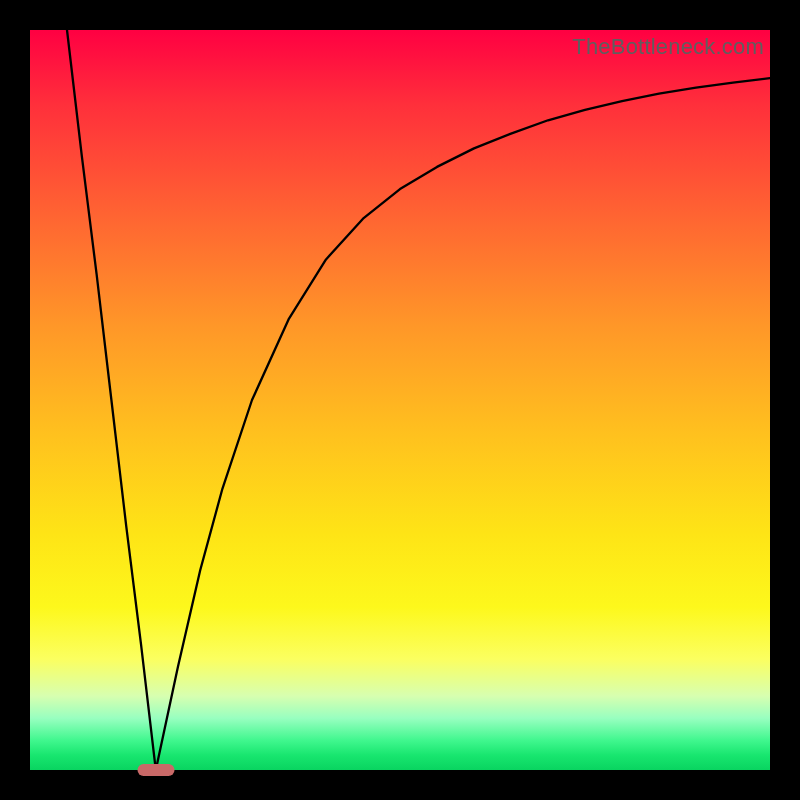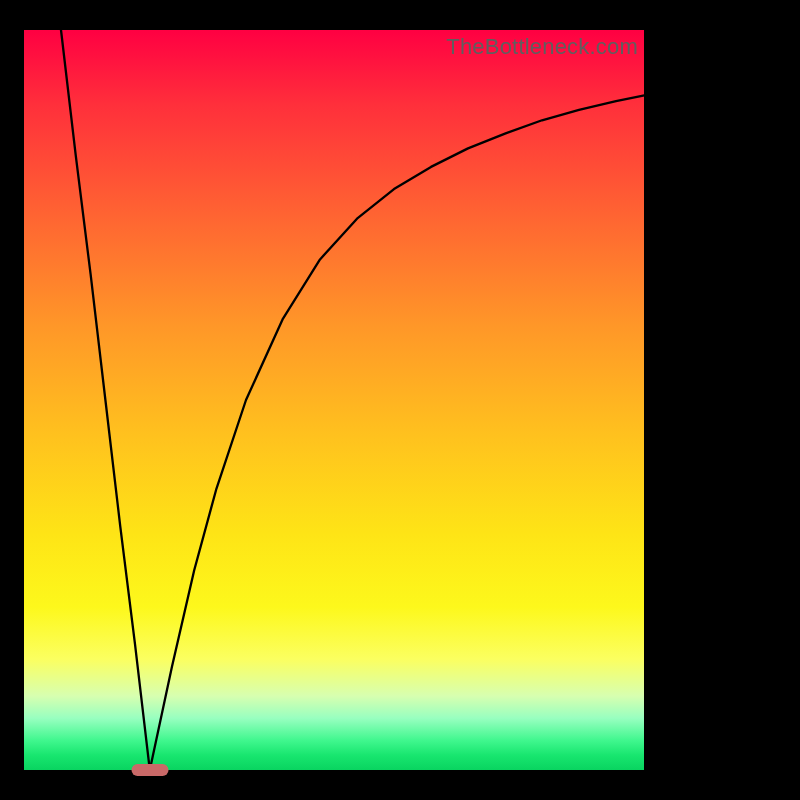--- a/index.html
+++ b/index.html
@@ -12,23 +12,23 @@
     font-family: Arial, Helvetica, sans-serif;
   }
   .frame {
     position: relative;
     width: 800px;
     height: 800px;
     background: #000;
   }
   .plot-area {
     position: absolute;
-    left: 24px;
+    left: 30px;
     top: 30px;
-    width: 620px;
+    width: 740px;
     height: 740px;
     
     background: linear-gradient(
       to bottom,
       #ff0042 0%,
       #ff2f3b 10%,
       #ff6432 25%,
       #ff9728 40%,
       #ffc21e 55%,
       #fee416 68%,

